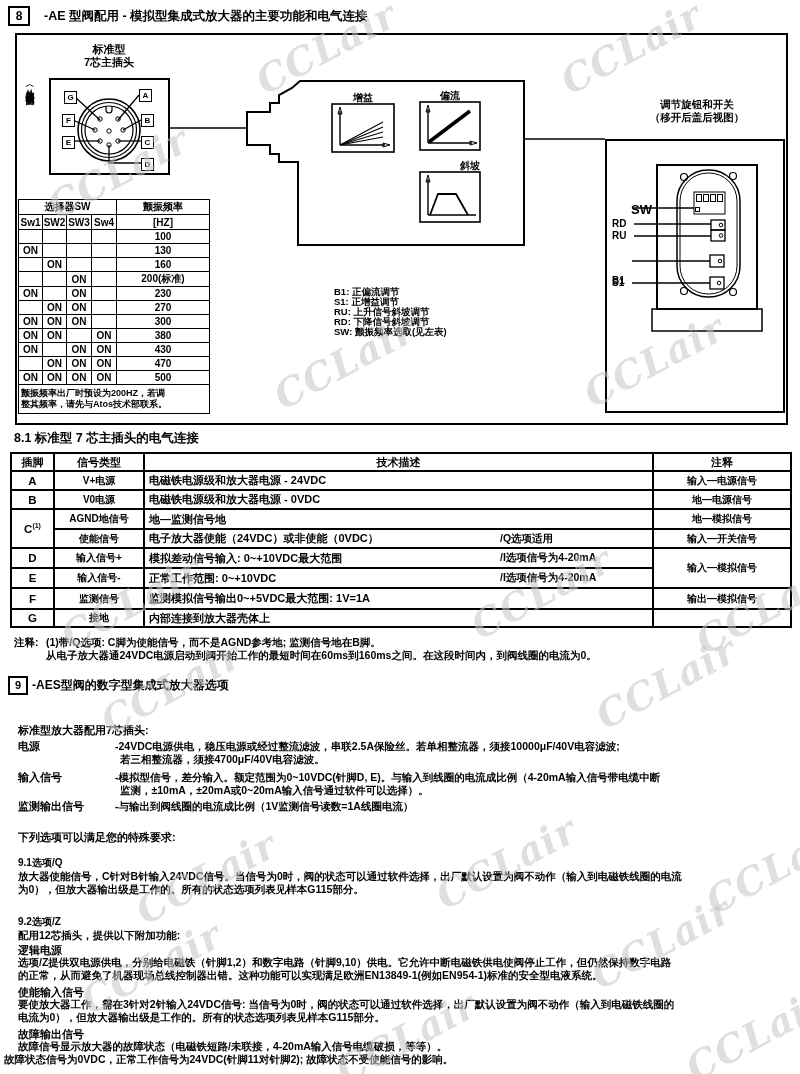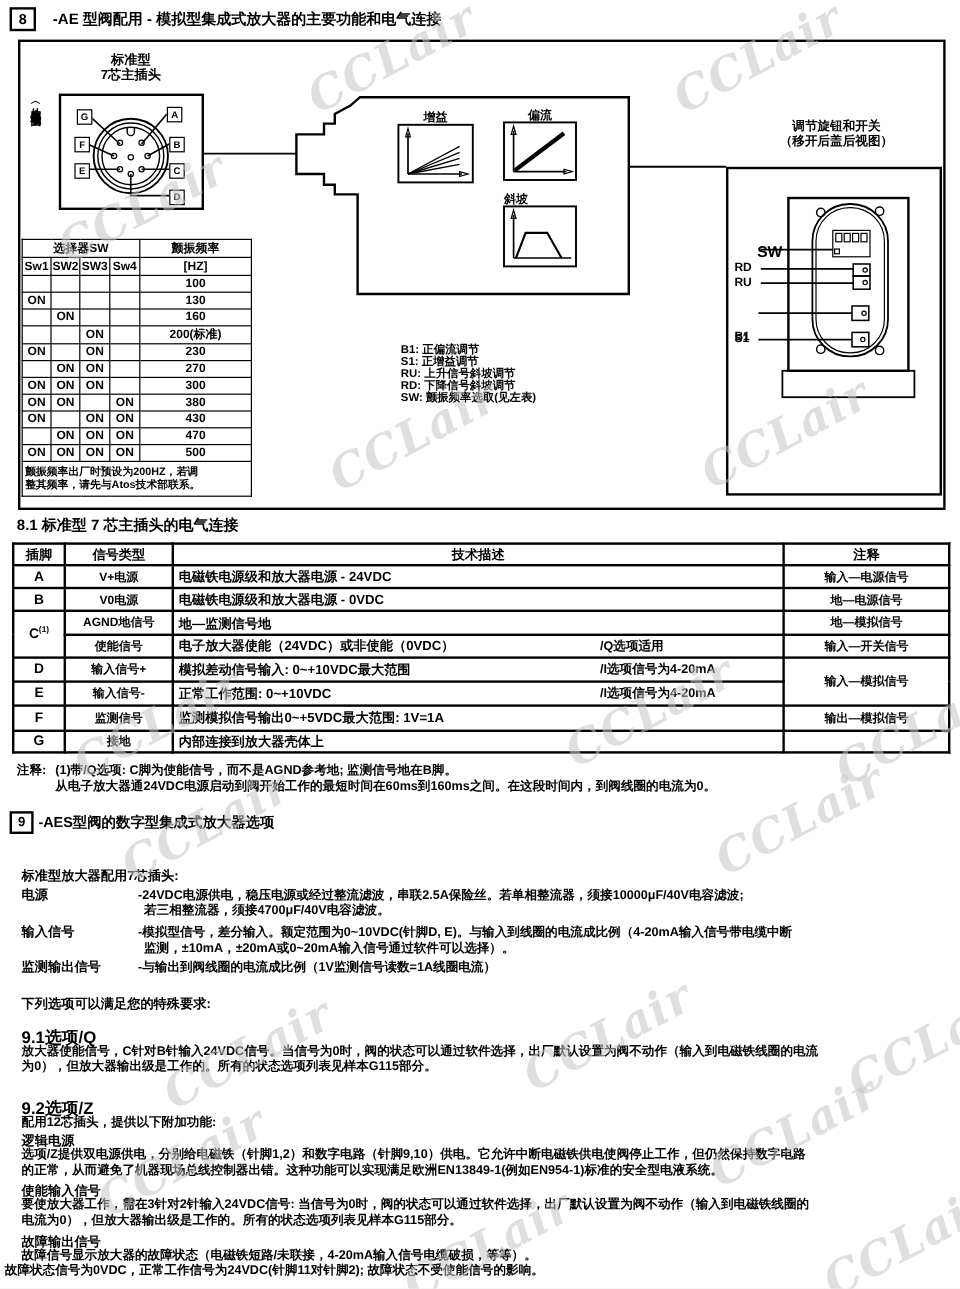--- a/index.html
+++ b/index.html
@@ -22,21 +22,21 @@
   #pin-table{position:absolute;left:10px;top:452px;border-collapse:collapse;table-layout:fixed;background:transparent;}
   #pin-table td{border:2px solid #000;padding:0 4px;font-weight:bold;overflow:hidden;}
   #pin-table td.tt{border-top:1px solid #000;}
   #pin-table .hcell{font-size:11px;text-align:center;height:16px;}
   #pin-table .pin{font-size:11.5px;text-align:center;}
   #pin-table .sig{font-size:10px;text-align:center;}
   #pin-table .desc{font-size:11px;position:relative;}
   #pin-table .desc .opt{position:absolute;left:355px;top:50%;transform:translateY(-50%);white-space:nowrap;font-size:10.5px;}
   #pin-table .note{font-size:10px;text-align:center;}
   .body-sm{font-size:10.5px;font-weight:bold;line-height:13px;white-space:nowrap;}
-  .para-title{font-size:14px;font-weight:bold;}
+  .para-title{font-size:10px;font-weight:bold;}
 </style>
 </head>
 <body>
 
 <div class="page">
 
   <span class="wm" style="left:250px;top:25px;">CCLair</span>
   <span class="wm" style="left:555px;top:25px;">CCLair</span>
   <span class="wm" style="left:42px;top:150px;">CCLair</span>
   <span class="wm" style="left:268px;top:340px;">CCLair</span>
@@ -155,21 +155,21 @@
     <div class="pinbox" style="left:47px;top:56px;">G</div>
     <div class="pinbox" style="left:122px;top:54px;">A</div>
     <div class="pinbox" style="left:45px;top:79px;">F</div>
     <div class="pinbox" style="left:124px;top:79px;">B</div>
     <div class="pinbox" style="left:45px;top:101px;">E</div>
     <div class="pinbox" style="left:124px;top:101px;">C</div>
     <div class="pinbox" style="left:124px;top:123px;">D</div>
 
     <div class="lbl" style="left:315px;top:56px;width:62px;text-align:center;font-size:10px;">增益</div>
     <div class="lbl" style="left:403px;top:54px;width:60px;text-align:center;font-size:10px;">偏流</div>
-    <div class="lbl" style="left:403px;top:124px;width:60px;text-align:left;font-size:10px;">斜坡</div>
+    <div class="lbl" style="left:403px;top:124px;width:60px;text-align:right;font-size:10px;">斜坡</div>
 
     <div class="abs" style="left:317px;top:252px;">
       <div class="bold" style="font-size:9.5px;line-height:9.9px;">B1: 正偏流调节</div>
       <div class="bold" style="font-size:9.5px;line-height:9.9px;">S1: 正增益调节</div>
       <div class="bold" style="font-size:9.5px;line-height:9.9px;">RU: 上升信号斜坡调节</div>
       <div class="bold" style="font-size:9.5px;line-height:9.9px;">RD: 下降信号斜坡调节</div>
       <div class="bold" style="font-size:9.5px;line-height:9.9px;">SW: 颤振频率选取(见左表)</div>
     </div>
 
     <div class="lbl" style="left:592px;top:63px;width:176px;text-align:center;font-size:10.5px;">调节旋钮和开关</div>

